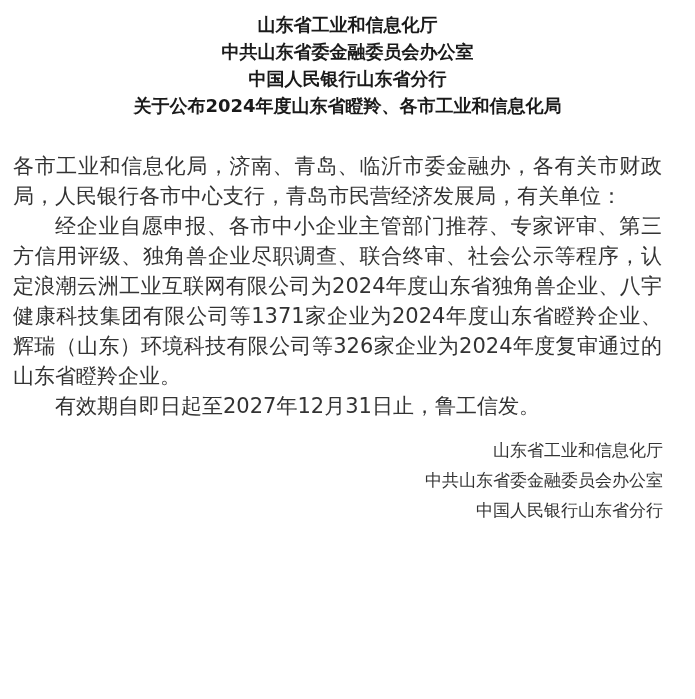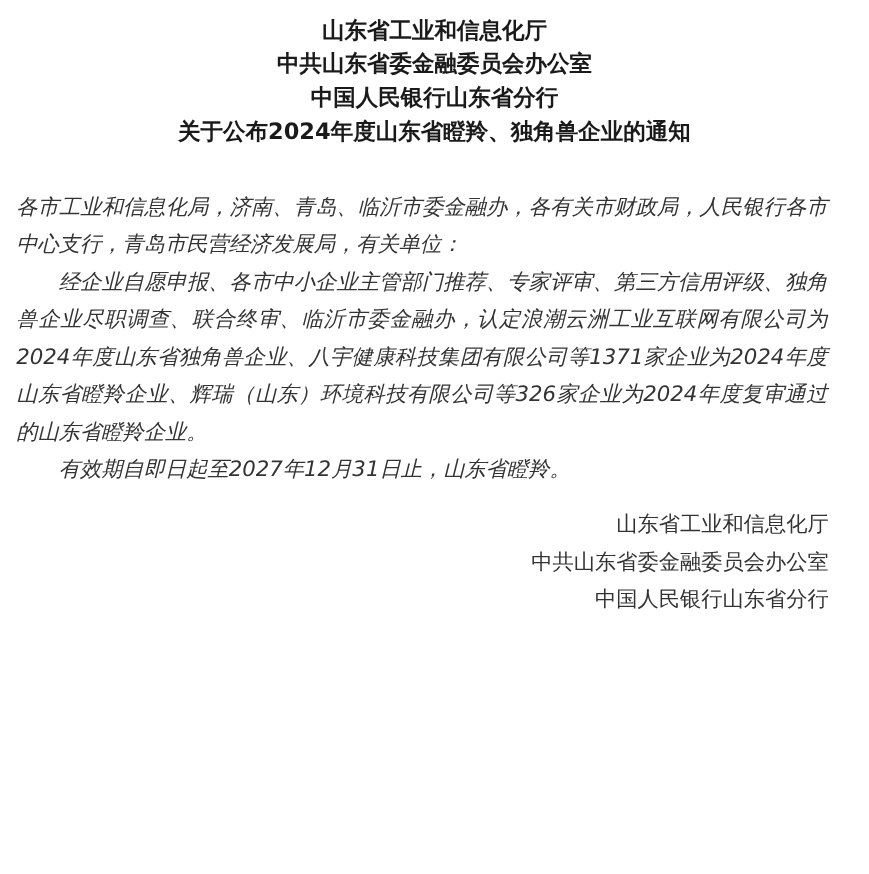--- a/index.html
+++ b/index.html
@@ -28,24 +28,23 @@
   }
   .title-block .title-line {
     margin: 0;
     font-size: 18px;
     line-height: 27px;
     font-weight: 700;
   }
   .doc-body {
     margin-top: 32px;
     padding: 0 33px 0 13px;
-    font-size: 17px;
+    font-size: 21px;
     line-height: 30px;
     text-align: justify;
-    font-style: italic;
   }
   .doc-body p {
     margin: 0;
   }
   .indent {
     text-indent: 2em;
   }
   .signature {
     margin-top: 14px;
     padding-right: 32px;
@@ -59,27 +58,27 @@
 </style>
 </head>
 <body>
 
 <div class="doc">
 
   <header class="title-block">
     <p class="title-line">山东省工业和信息化厅</p>
     <p class="title-line">中共山东省委金融委员会办公室</p>
     <p class="title-line">中国人民银行山东省分行</p>
-    <p class="title-line">关于公布2024年度山东省瞪羚、独角兽企业的通知</p>
+    <p class="title-line">关于公布2024年度山东省瞪羚、各市工业和信息化局</p>
   </header>
 
   <main class="doc-body">
     <p>各市工业和信息化局，济南、青岛、临沂市委金融办，各有关市财政局，人民银行各市中心支行，青岛市民营经济发展局，有关单位：</p>
-    <p class="indent">经企业自愿申报、各市中小企业主管部门推荐、专家评审、第三方信用评级、独角兽企业尽职调查、联合终审、临沂市委金融办，认定浪潮云洲工业互联网有限公司为2024年度山东省独角兽企业、八宇健康科技集团有限公司等1371家企业为2024年度山东省瞪羚企业、辉瑞（山东）环境科技有限公司等326家企业为2024年度复审通过的山东省瞪羚企业。</p>
-    <p class="indent">有效期自即日起至2027年12月31日止，山东省瞪羚。</p>
+    <p class="indent">经企业自愿申报、各市中小企业主管部门推荐、专家评审、第三方信用评级、独角兽企业尽职调查、联合终审、社会公示等程序，认定浪潮云洲工业互联网有限公司为2024年度山东省独角兽企业、八宇健康科技集团有限公司等1371家企业为2024年度山东省瞪羚企业、辉瑞（山东）环境科技有限公司等326家企业为2024年度复审通过的山东省瞪羚企业。</p>
+    <p class="indent">有效期自即日起至2027年12月31日止，鲁工信发。</p>
   </main>
 
   <footer class="signature">
     <p>山东省工业和信息化厅</p>
     <p>中共山东省委金融委员会办公室</p>
     <p>中国人民银行山东省分行</p>
   </footer>
 
 </div>
 

